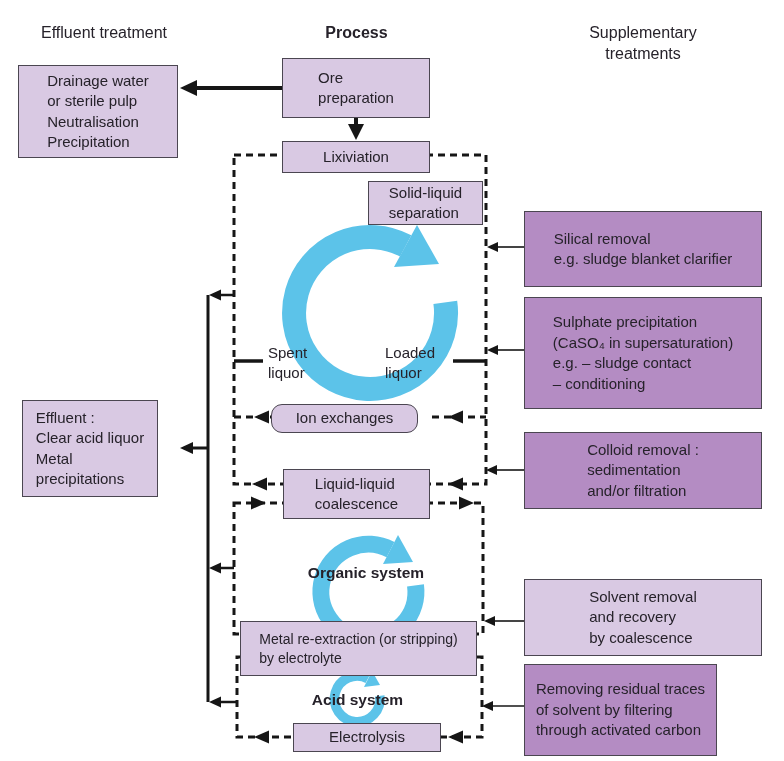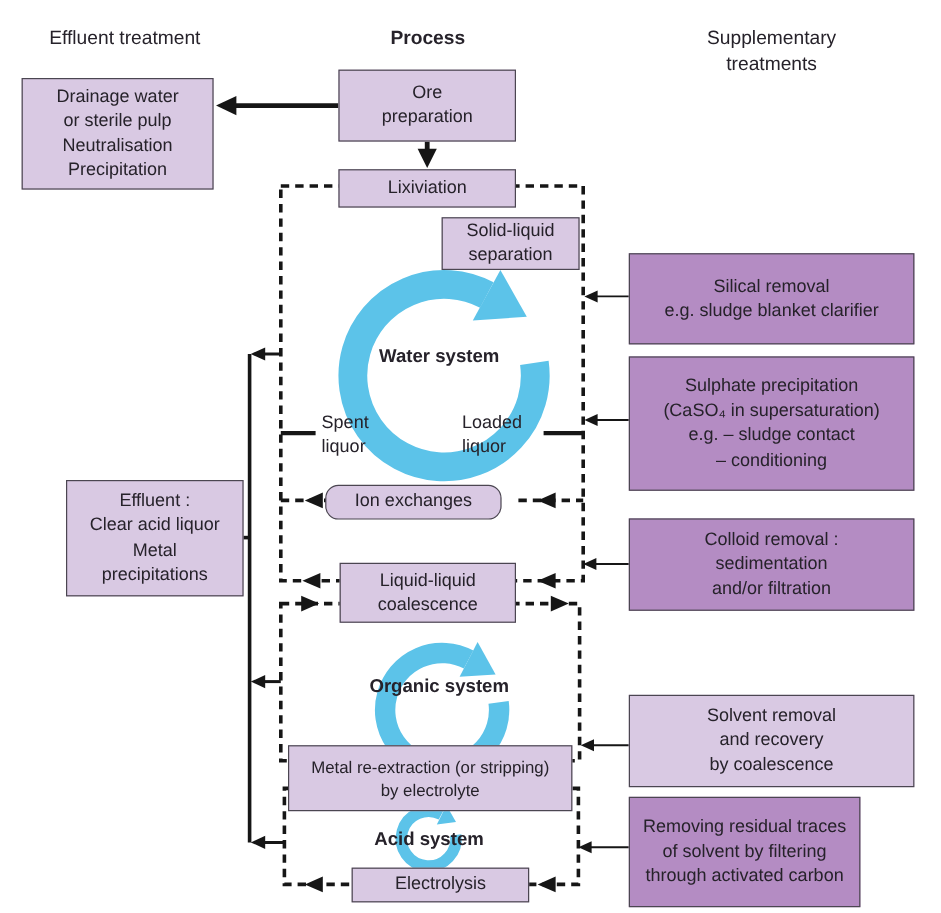--- a/index.html
+++ b/index.html
@@ -18,21 +18,21 @@
   #lines{position:absolute;left:0;top:0;}
   .dash{stroke:var(--line);stroke-width:3;fill:none;stroke-dasharray:7 5;}
   .solid{stroke:var(--line);fill:none;}
   .ah{fill:var(--line);stroke:none;}
   .loop{stroke:var(--loop-blue);fill:none;}
   .loopfill{fill:var(--loop-blue);stroke:none;}
   .box{
     position:absolute;box-sizing:border-box;background:var(--box-light);
     border:1.6px solid var(--border);
     display:flex;align-items:center;justify-content:center;
-    text-align:center;white-space:pre-line;
+    white-space:pre-line;
     font-size:15px;line-height:20.5px;
   }
   .box.dark{background:var(--box-dark);}
   .box.small{font-size:14px;line-height:19px;}
   .label{position:absolute;white-space:pre-line;font-size:15px;line-height:20px;}
   .loop-label{position:absolute;white-space:pre-line;font-weight:bold;font-size:15.5px;text-align:center;}
   .header{position:absolute;font-size:16px;line-height:21px;text-align:center;white-space:pre-line;}
 </style>
 </head>
 <body>
@@ -138,38 +138,37 @@
 
   <div class="header" style="left:18px;top:22px;width:172px;">Effluent treatment</div>
   <div class="header" style="left:300px;top:22px;width:113px;font-weight:bold;">Process</div>
   <div class="header" style="left:548px;top:22px;width:190px;">Supplementary
 treatments</div>
 
   <div class="box" style="left:18px;top:65px;width:160px;height:93px;">Drainage water
 or sterile pulp
 Neutralisation
 Precipitation</div>
-  <div class="box" style="left:22px;top:400px;width:148px;height:97px;margin-left:33px;">Effluent :
+  <div class="box" style="left:22px;top:400px;width:136px;height:97px;">Effluent :
 Clear acid liquor
 Metal
 precipitations</div>
 
   <div class="box" style="left:282px;top:58px;width:148px;height:60px;">Ore
 preparation</div>
   <div class="box" style="left:282px;top:141px;width:148px;height:32px;">Lixiviation</div>
   <div class="box" style="left:368px;top:181px;width:115px;height:44px;">Solid-liquid
 separation</div>
   <div class="box" style="left:271px;top:404px;width:147px;height:29px;border-radius:11px;">Ion exchanges</div>
   <div class="box" style="left:283px;top:469px;width:147px;height:50px;">Liquid-liquid
 coalescence</div>
   <div class="box small" style="left:240px;top:621px;width:237px;height:55px;">Metal re-extraction (or stripping)
 by electrolyte</div>
   <div class="box" style="left:283px;top:723px;width:148px;height:29px;margin-left:10px;">Electrolysis</div>
 
-  <div class="loop-label" style="left:291px;top:289px;width:150px;">Water system</div>
   <div class="label" style="left:268px;top:343px;">Spent
 liquor</div>
   <div class="label" style="left:385px;top:343px;">Loaded
 liquor</div>
   <div class="loop-label" style="left:291px;top:564px;width:150px;">Organic system</div>
   <div class="loop-label" style="left:285px;top:691px;width:145px;">Acid system</div>
 
   <div class="box dark" style="left:524px;top:211px;width:238px;height:76px;">Silical removal
 e.g. sludge blanket clarifier</div>
   <div class="box dark" style="left:524px;top:297px;width:238px;height:112px;">Sulphate precipitation

